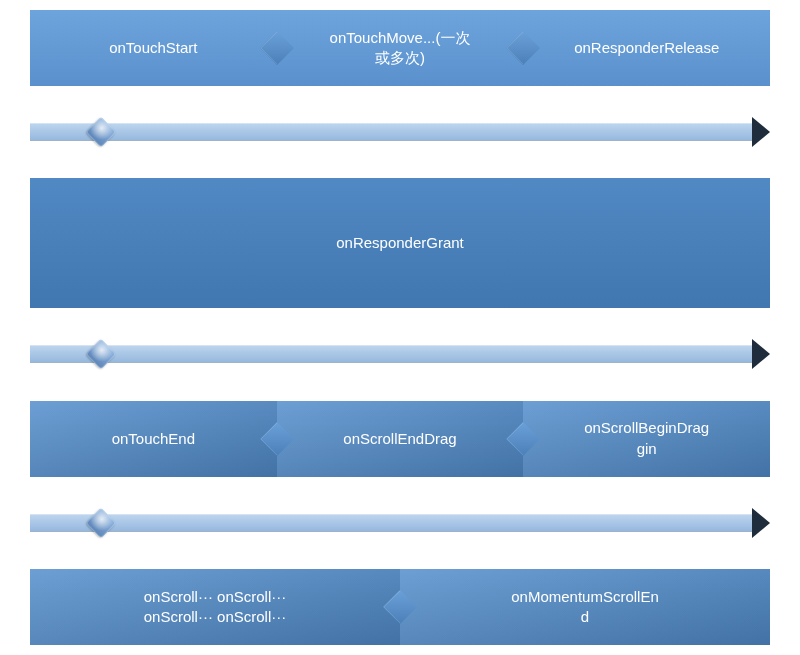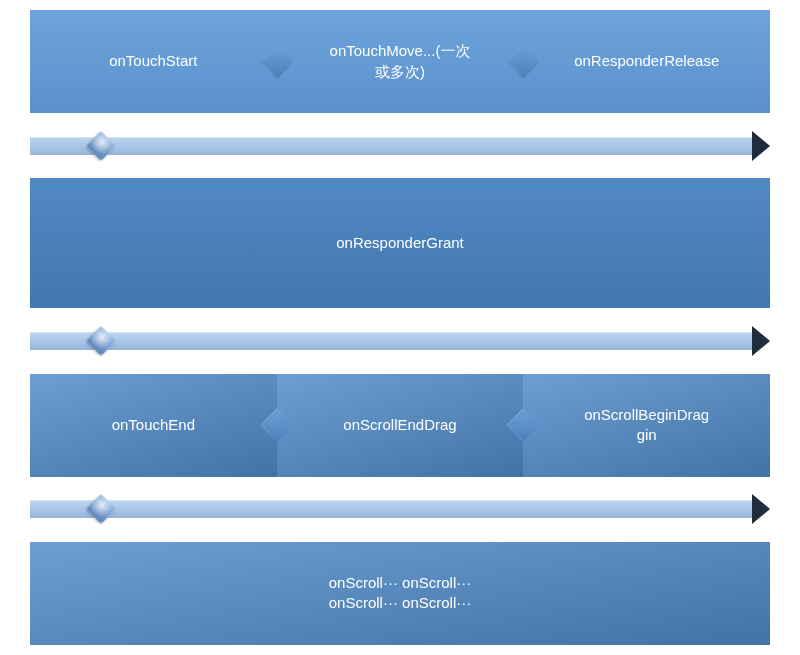--- a/index.html
+++ b/index.html
@@ -9,21 +9,21 @@
       background: #fff;
       font-family: -apple-system, "Helvetica Neue", Arial, sans-serif;
       font-size: 15px;
       padding: 10px 30px;
       display: flex;
       flex-direction: column;
       justify-content: space-between;
     }
     .row {
       position: relative;
-      height: 103px;
+      height: 76px;
       display: flex;
       align-items: stretch;
       overflow: visible;
     }
     .cell {
       flex: 1 1 0;
       position: relative;
       display: flex;
       align-items: center;
       justify-content: center;
@@ -150,13 +150,17 @@
   <span class="shaft"></span>
   <span class="origin"></span>
   <span class="head"></span>
 </div>
 
 <div class="row">
   <div class="cell">
       <span class="label">onScroll··· onScroll···
 onScroll··· onScroll···</span>
     </div>
+  <div class="cell">
+      <span class="label">onMomentumScrollEn
+d</span>
+    </div>
 </div>
 
 </body></html>

